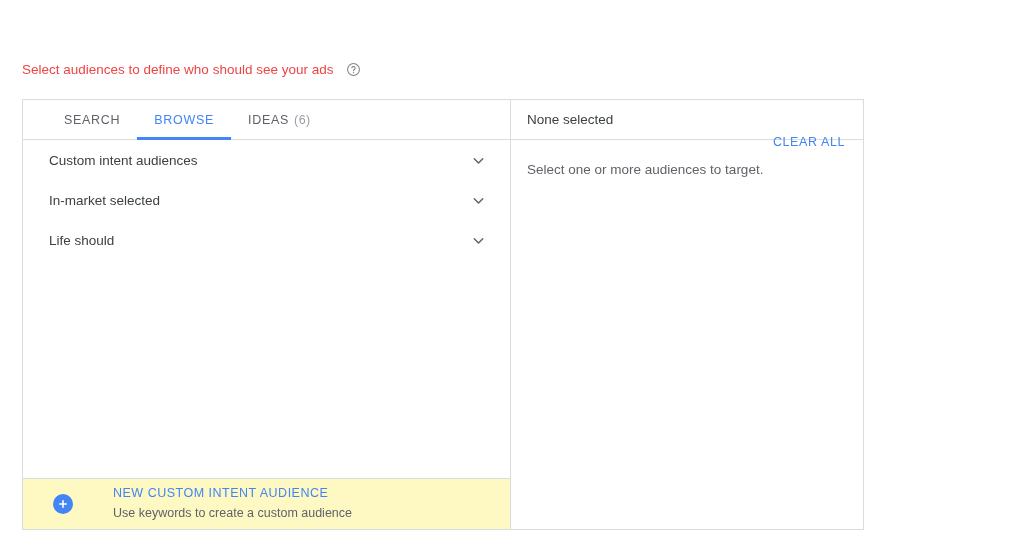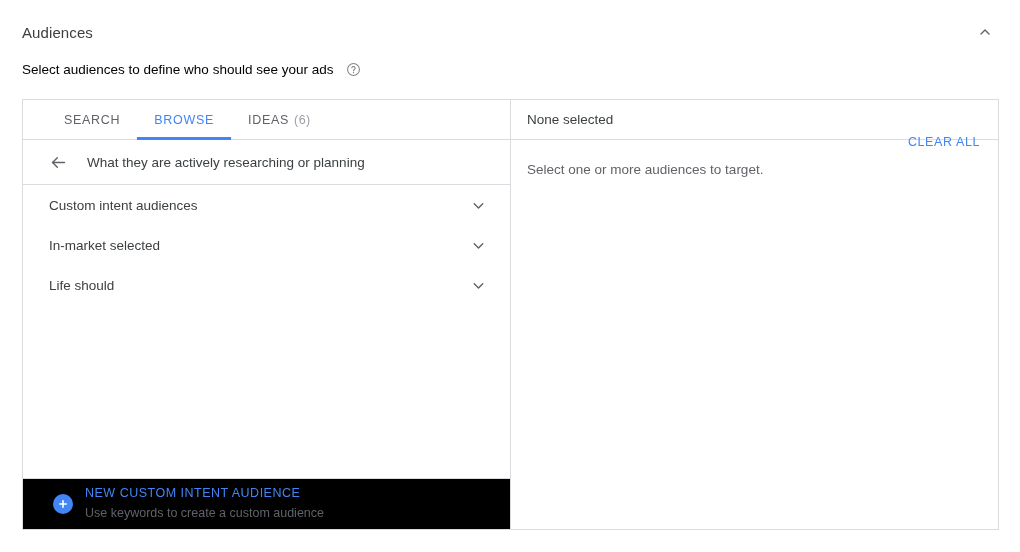--- a/index.html
+++ b/index.html
@@ -48,38 +48,38 @@
   .collapse-btn svg { display: block; }
 
   .section-sub {
     position: absolute;
     left: 22px;
     top: 62px;
     display: flex;
     align-items: center;
     gap: 13px;
     font-size: 13.5px;
-    color: #000000;
+    color: #ef4444;
   }
   .help-icon {
     width: 15px;
     height: 15px;
     display: inline-flex;
     align-items: center;
     justify-content: center;
     color: #80868b;
   }
   .help-icon svg { display: block; }
 
   
   .card {
     position: absolute;
     left: 22px;
     top: 99px;
-    width: 977px;
+    width: 842px;
     height: 431px;
     border: 1px solid #dadce0;
     box-sizing: border-box;
     background: #fff;
     display: flex;
   }
   .left-pane {
     width: 488px;
     box-sizing: border-box;
     border-right: 1px solid #dadce0;
@@ -183,26 +183,27 @@
     align-items: center;
     justify-content: center;
     color: #5f6368;
   }
   .chev svg { display: block; }
 
   
   .cta {
     height: 51px;
     box-sizing: border-box;
-    background: #000000;
+    background: #fef9c3;
     border-top: 1px solid #dadce0;
     display: flex;
     align-items: center;
     padding-left: 30px;
     cursor: pointer;
+    gap: 28px;
   }
   .plus-icon {
     width: 20px;
     height: 20px;
     border-radius: 50%;
     background: #4285f4;
     display: flex;
     align-items: center;
     justify-content: center;
     flex: none;
@@ -257,30 +258,20 @@
     font-size: 13.5px;
     color: #5f6368;
     text-align: right;
   }
 </style>
 </head>
 <body>
 
 <div class="page">
 
-  <div class="section-header">
-    <div class="section-title">Audiences</div>
-    <div class="collapse-btn">
-      <span>
-        <svg width="16" height="16" viewBox="0 0 24 24" fill="none" stroke="#5f6368" stroke-width="2.1" stroke-linecap="round" stroke-linejoin="round">
-            <polyline points="6 15 12 9 18 15"></polyline>
-          </svg>
-      </span>
-    </div>
-  </div>
 
   <div class="section-sub">
     <span>Select audiences to define who should see your ads</span>
     <span class="help-icon">
       <svg width="15" height="15" viewBox="0 0 24 24" fill="none" stroke="#80868b" stroke-width="1.7">
           <circle cx="12" cy="12" r="9.5"></circle>
           <path d="M9.3 9.1a2.8 2.8 0 0 1 5.4.9c0 1.9-2.7 2.2-2.7 4" stroke-linecap="round" fill="none"></path>
           <circle cx="12" cy="17.2" r="1.05" fill="#80868b" stroke="none"></circle>
         </svg>
     </span>
@@ -296,29 +287,20 @@
         </div>
         <div class="tab active">
           <span>BROWSE</span>
         </div>
         <div class="tab">
           <span>IDEAS</span>
           <span class="count">(6)</span>
         </div>
       </div>
 
-      <div class="crumb-row">
-        <span class="back-icon">
-          <svg width="19" height="19" viewBox="0 0 24 24" fill="none" stroke="#5f6368" stroke-width="1.8" stroke-linecap="round" stroke-linejoin="round">
-              <line x1="19.5" y1="12" x2="4.5" y2="12"></line>
-              <polyline points="10.5 6 4.5 12 10.5 18"></polyline>
-            </svg>
-        </span>
-        <span class="crumb-label">What they are actively researching or planning</span>
-      </div>
 
       <div class="cat-list">
         <div class="cat-row">
           <span class="cat-label">Custom intent audiences</span>
           <span class="chev">
             <svg width="17" height="17" viewBox="0 0 24 24" fill="none" stroke="#5f6368" stroke-width="2" stroke-linecap="round" stroke-linejoin="round">
                 <polyline points="6 9.5 12 15.5 18 9.5"></polyline>
               </svg>
           </span>
         </div>

